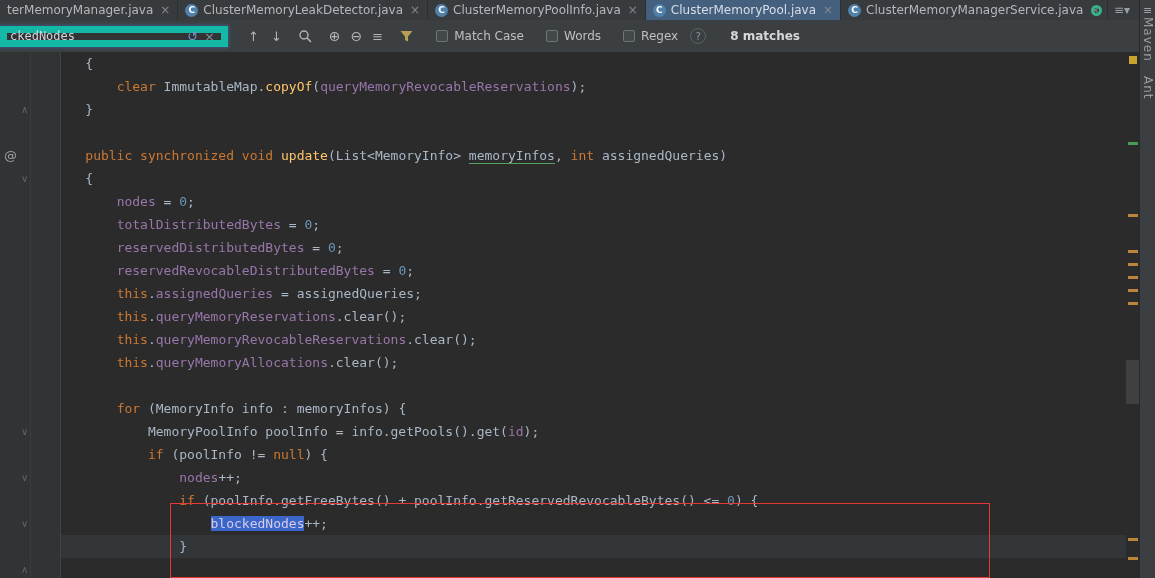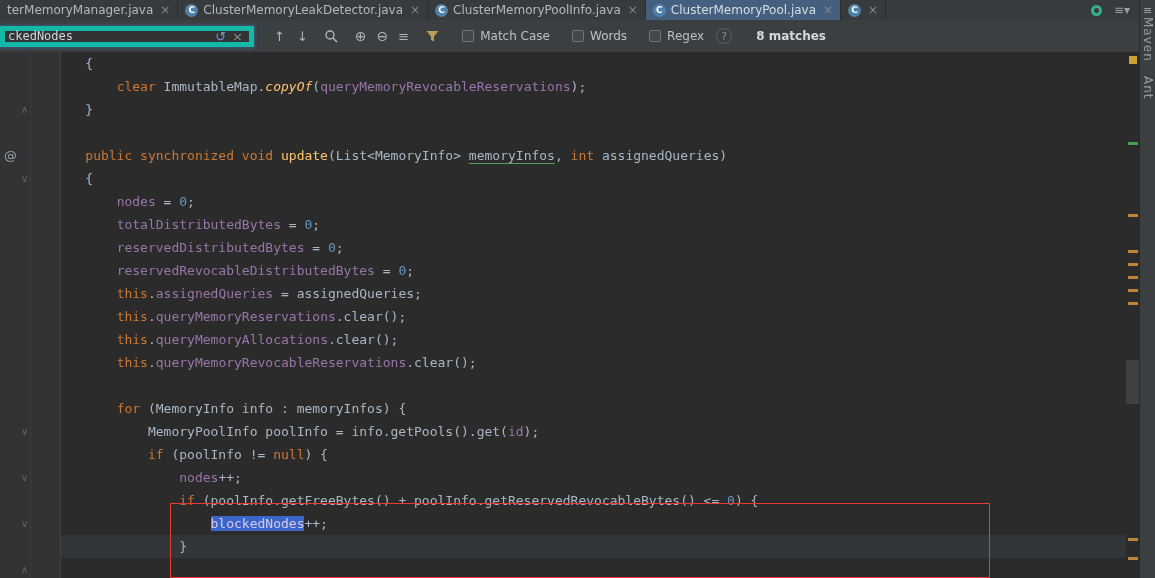--- a/index.html
+++ b/index.html
@@ -16,21 +16,21 @@
   .classicon{display:inline-flex;align-items:center;justify-content:center;width:13px;height:13px;
              border-radius:50%;background:#4f81ab;color:#fff;font-size:9px;font-weight:bold;line-height:13px;}
   .tclose{color:#84898d;font-size:12px;margin-left:2px;}
   .tabbar-right{margin-left:auto;display:flex;align-items:center;gap:12px;padding-right:10px;}
   .statuscircle{width:11px;height:11px;border-radius:50%;border:3px solid #35b289;box-sizing:border-box;}
   .tablist{color:#9aa0a6;font-size:12px;}
 
   
   .findbar{position:absolute;top:20px;left:0;right:15px;height:32px;background:#3c3f41;
            border-bottom:1px solid #2a2a2a;display:flex;align-items:center;font-size:12px;color:#bdc0c3;}
-  .searchfield{position:relative;width:254px;height:21px;background:#313335;border:5px solid #14b8a6;
+  .searchfield{position:relative;width:228px;height:21px;background:#313335;border:7px solid #14b8a6;
                box-shadow:0 0 3px 1px rgba(64,110,176,.55);display:flex;align-items:center;box-sizing:border-box;}
   .query{font-family:"DejaVu Sans Mono", monospace;font-size:12px;color:#d2d5d9;padding-left:3px;flex:1;
          overflow:hidden;white-space:nowrap;}
   .hist{color:#6f93c4;font-size:13px;padding:0 4px;}
   .clear{color:#8a8f93;font-size:13px;padding:0 6px 0 2px;}
   .fbtn{color:#b3b6b8;font-size:13px;line-height:1;display:inline-flex;align-items:center;justify-content:center;}
   .fb-prev{margin-left:20px;}
   .fb-next{margin-left:12px;}
   .fb-mag{margin-left:16px;}
   .fb-add{margin-left:16px;font-size:14px;}
@@ -50,21 +50,21 @@
   .annot{position:absolute;left:4px;font-size:13px;color:#9aa0a6;line-height:23px;height:23px;}
   .fold{position:absolute;left:21px;font-size:10px;color:#616569;line-height:16px;}
   .currentline{position:absolute;left:61px;right:14px;height:23px;background:#323639;}
   .code{position:absolute;left:54px;top:0;font-family:"DejaVu Sans Mono", monospace;font-size:13px;}
   .cline{height:23px;line-height:23px;white-space:pre;}
   .tk-p{color:#a9b7c6;}
   .tk-k{color:#cc7832;}
   .tk-f{color:#9876aa;}
   .tk-n{color:#6897bb;}
   .tk-d{color:#ffc66b;}
-  .tk-sc{color:#ffc66b;font-style:italic;}
+  .tk-sc{color:#ffc66b;}
   .tk-pu{color:#a9b7c6;text-decoration:underline;text-decoration-color:#55a05e;text-underline-offset:3px;}
   .tk-fsearch{color:#b9d0ba;background:#32593d;outline:1px solid #447152;}
   .tk-fsel{color:#d7cbe8;background:#3b66c9;}
   .redbox{position:absolute;border:1px solid #e53935;pointer-events:none;}
 
   .stripe{position:absolute;right:0;top:0;bottom:0;width:14px;}
   .topind{position:absolute;top:4px;right:3px;width:8px;height:8px;}
   .thumb{position:absolute;left:0;width:14px;background:rgba(200,200,200,0.14);}
   .mark{position:absolute;left:2px;width:10px;height:3px;}
 
@@ -97,20 +97,21 @@
           <span class="tlabel">ClusterMemoryPoolInfo.java</span>
           <span class="tclose">×</span>
         </div>
         <div class="tab active">
           <span class="classicon">C</span>
           <span class="tlabel">ClusterMemoryPool.java</span>
           <span class="tclose">×</span>
         </div>
         <div class="tab">
           <span class="classicon">C</span>
+          <span class="tlabel">ClusterMemoryManagerService.java</span>
           <span class="tclose">×</span>
         </div>
       </div>
     <div class="tabbar-right">
       <span class="statuscircle"></span>
       <span class="tablist">≡▾</span>
     </div>
   </div>
 
   <div class="findbar">
@@ -169,22 +170,22 @@
         <div class="cline"><span class="tk-p">    }</span></div>
         <div class="cline"></div>
         <div class="cline"><span class="tk-p">    </span><span class="tk-k">public synchronized void</span><span class="tk-p"> </span><span class="tk-d">update</span><span class="tk-p">(List&lt;MemoryInfo&gt; </span><span class="tk-pu">memoryInfos</span><span class="tk-p">, </span><span class="tk-k">int</span><span class="tk-p"> assignedQueries)</span></div>
         <div class="cline"><span class="tk-p">    {</span></div>
         <div class="cline"><span class="tk-p">        </span><span class="tk-f">nodes</span><span class="tk-p"> = </span><span class="tk-n">0</span><span class="tk-p">;</span></div>
         <div class="cline"><span class="tk-p">        </span><span class="tk-f">totalDistributedBytes</span><span class="tk-p"> = </span><span class="tk-n">0</span><span class="tk-p">;</span></div>
         <div class="cline"><span class="tk-p">        </span><span class="tk-f">reservedDistributedBytes</span><span class="tk-p"> = </span><span class="tk-n">0</span><span class="tk-p">;</span></div>
         <div class="cline"><span class="tk-p">        </span><span class="tk-f">reservedRevocableDistributedBytes</span><span class="tk-p"> = </span><span class="tk-n">0</span><span class="tk-p">;</span></div>
         <div class="cline"><span class="tk-p">        </span><span class="tk-k">this</span><span class="tk-p">.</span><span class="tk-f">assignedQueries</span><span class="tk-p"> = assignedQueries;</span></div>
         <div class="cline"><span class="tk-p">        </span><span class="tk-k">this</span><span class="tk-p">.</span><span class="tk-f">queryMemoryReservations</span><span class="tk-p">.clear();</span></div>
+        <div class="cline"><span class="tk-p">        </span><span class="tk-k">this</span><span class="tk-p">.</span><span class="tk-f">queryMemoryRevocableReservations</span><span class="tk-p">.clear();</span></div>
         <div class="cline"><span class="tk-p">        </span><span class="tk-k">this</span><span class="tk-p">.</span><span class="tk-f">queryMemoryAllocations</span><span class="tk-p">.clear();</span></div>
-        <div class="cline"><span class="tk-p">        </span><span class="tk-k">this</span><span class="tk-p">.</span><span class="tk-f">queryMemoryRevocableReservations</span><span class="tk-p">.clear();</span></div>
         <div class="cline"></div>
         <div class="cline"><span class="tk-p">        </span><span class="tk-k">for</span><span class="tk-p"> (MemoryInfo info : memoryInfos) {</span></div>
         <div class="cline"><span class="tk-p">            MemoryPoolInfo poolInfo = info.getPools().get(</span><span class="tk-f">id</span><span class="tk-p">);</span></div>
         <div class="cline"><span class="tk-p">            </span><span class="tk-k">if</span><span class="tk-p"> (poolInfo != </span><span class="tk-k">null</span><span class="tk-p">) {</span></div>
         <div class="cline"><span class="tk-p">                </span><span class="tk-f">nodes</span><span class="tk-p">++;</span></div>
         <div class="cline"><span class="tk-p">                </span><span class="tk-k">if</span><span class="tk-p"> (poolInfo.getFreeBytes() + poolInfo.getReservedRevocableBytes() &lt;= </span><span class="tk-n">0</span><span class="tk-p">) {</span></div>
         <div class="cline"><span class="tk-p">                    </span><span class="tk-fsel">blockedNodes</span><span class="tk-p">++;</span></div>
         <div class="cline"><span class="tk-p">                }</span></div>
       </div>
     <div class="redbox" style="left: 170px; top: 451px; width: 818px; height: 73px; border-color: rgb(229, 57, 53);"></div>

